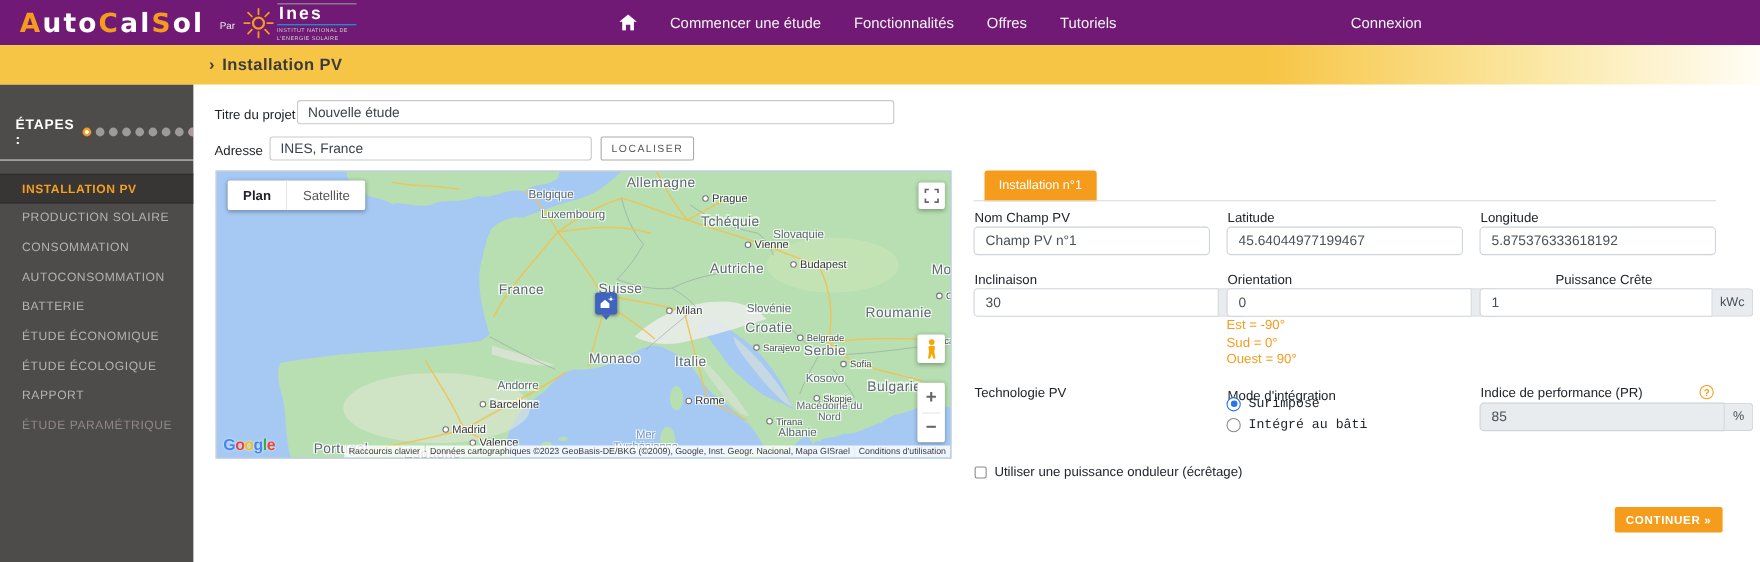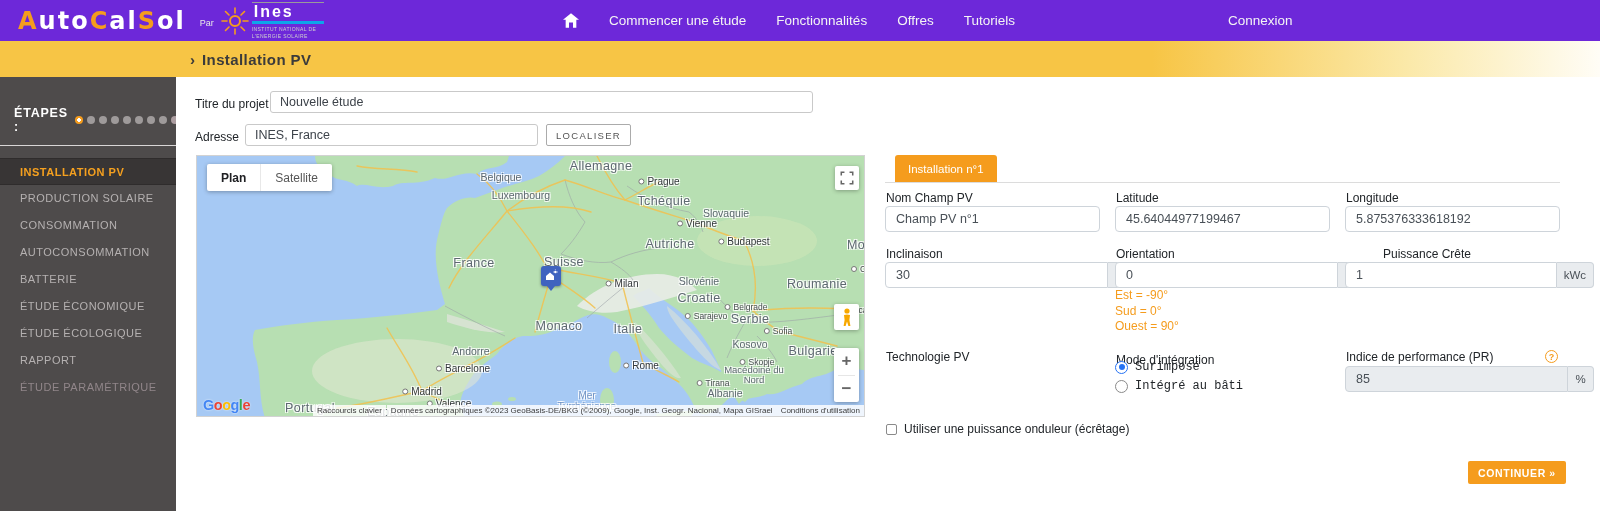--- a/index.html
+++ b/index.html
@@ -1,28 +1,28 @@
 <!DOCTYPE html>
 <html><head>
 <meta charset="utf-8">
 <style>
   html,body{margin:0;padding:0;background:#fff;}
   *{box-sizing:border-box;}
   .page{position:relative;width:1600px;height:511px;overflow:hidden;background:#fff;
         font-family:"Liberation Sans","DejaVu Sans",sans-serif;}
 
   
-  .navbar{position:absolute;left:0;top:0;width:1600px;height:41px;background:#6d28d9;}
+  .navbar{position:absolute;left:0;top:0;width:1600px;height:41px;background:#701a75;}
   .brand{position:absolute;left:18px;top:0;height:41px;display:flex;align-items:center;}
   .logo{font-family:"DejaVu Sans",sans-serif;font-weight:bold;font-size:24px;letter-spacing:2px;color:#fff;}
   .logo .seg-o{color:#F59C1D;}
   .par{color:#e8e8e8;font-size:9px;margin:4px 0 0 14px;}
   .ines{display:flex;align-items:center;margin-left:6px;}
   .ines-text{margin-left:2px;line-height:1;}
-  .ines-name{color:#fff;font-size:16px;font-weight:bold;letter-spacing:2px;border-top:1px solid #9a9a9a;border-bottom:3px solid #0ea5e9;padding:1px 2px;}
+  .ines-name{color:#fff;font-size:16px;font-weight:bold;letter-spacing:2px;border-top:1px solid #9a9a9a;border-bottom:1px solid #0ea5e9;padding:1px 2px;}
   .ines-sub{color:#cfcfcf;font-size:5px;letter-spacing:.4px;margin-top:2px;max-width:72px;line-height:1.25;}
   .nav-items{position:absolute;left:563px;top:0;height:41px;display:flex;align-items:center;gap:30px;}
   .nav-item{color:#f4f4f4;font-size:13.5px;cursor:pointer;white-space:nowrap;}
   .home-icon{display:flex;align-items:center;cursor:pointer;}
   .connexion{position:absolute;left:1228px;top:0;height:41px;display:flex;align-items:center;color:#f4f4f4;font-size:13.5px;cursor:pointer;}
 
   
   .banner{position:absolute;left:0;top:41px;width:1600px;height:36px;
           background:linear-gradient(90deg,#F7C545 0%,#F7C545 72%,#FBE9A9 88%,#FFFDF6 100%);}
   .banner-inner{position:absolute;left:190px;top:0;height:36px;display:flex;align-items:center;color:#3b3b3b;}
@@ -398,21 +398,21 @@
     <div class="igroup" style="left:939px;top:185px;">
       <input value="0" style="">
       <span class="addon">°</span>
     </div>
     <div class="hints" id="orient-hints">
         <div class="hint">Est = -90°</div>
         <div class="hint">Sud = 0°</div>
         <div class="hint">Ouest = 90°</div>
       </div>
 
-    <span class="flabel" style="left:1207px;top:170px;">Puissance Crête</span>
+    <span class="flabel" style="left:1238px;top:170px;">Puissance Crête</span>
     <div class="igroup" style="left:1169px;top:185px;">
       <input value="1" style="">
       <span class="addon">kWc</span>
     </div>
 
     <span class="flabel" style="left:710px;top:273px;">Technologie PV</span>
 
     <span class="flabel" style="left:940px;top:276px;">Mode d'intégration</span>
     <div class="radios" id="integration-options">
         <div class="radio-row">

